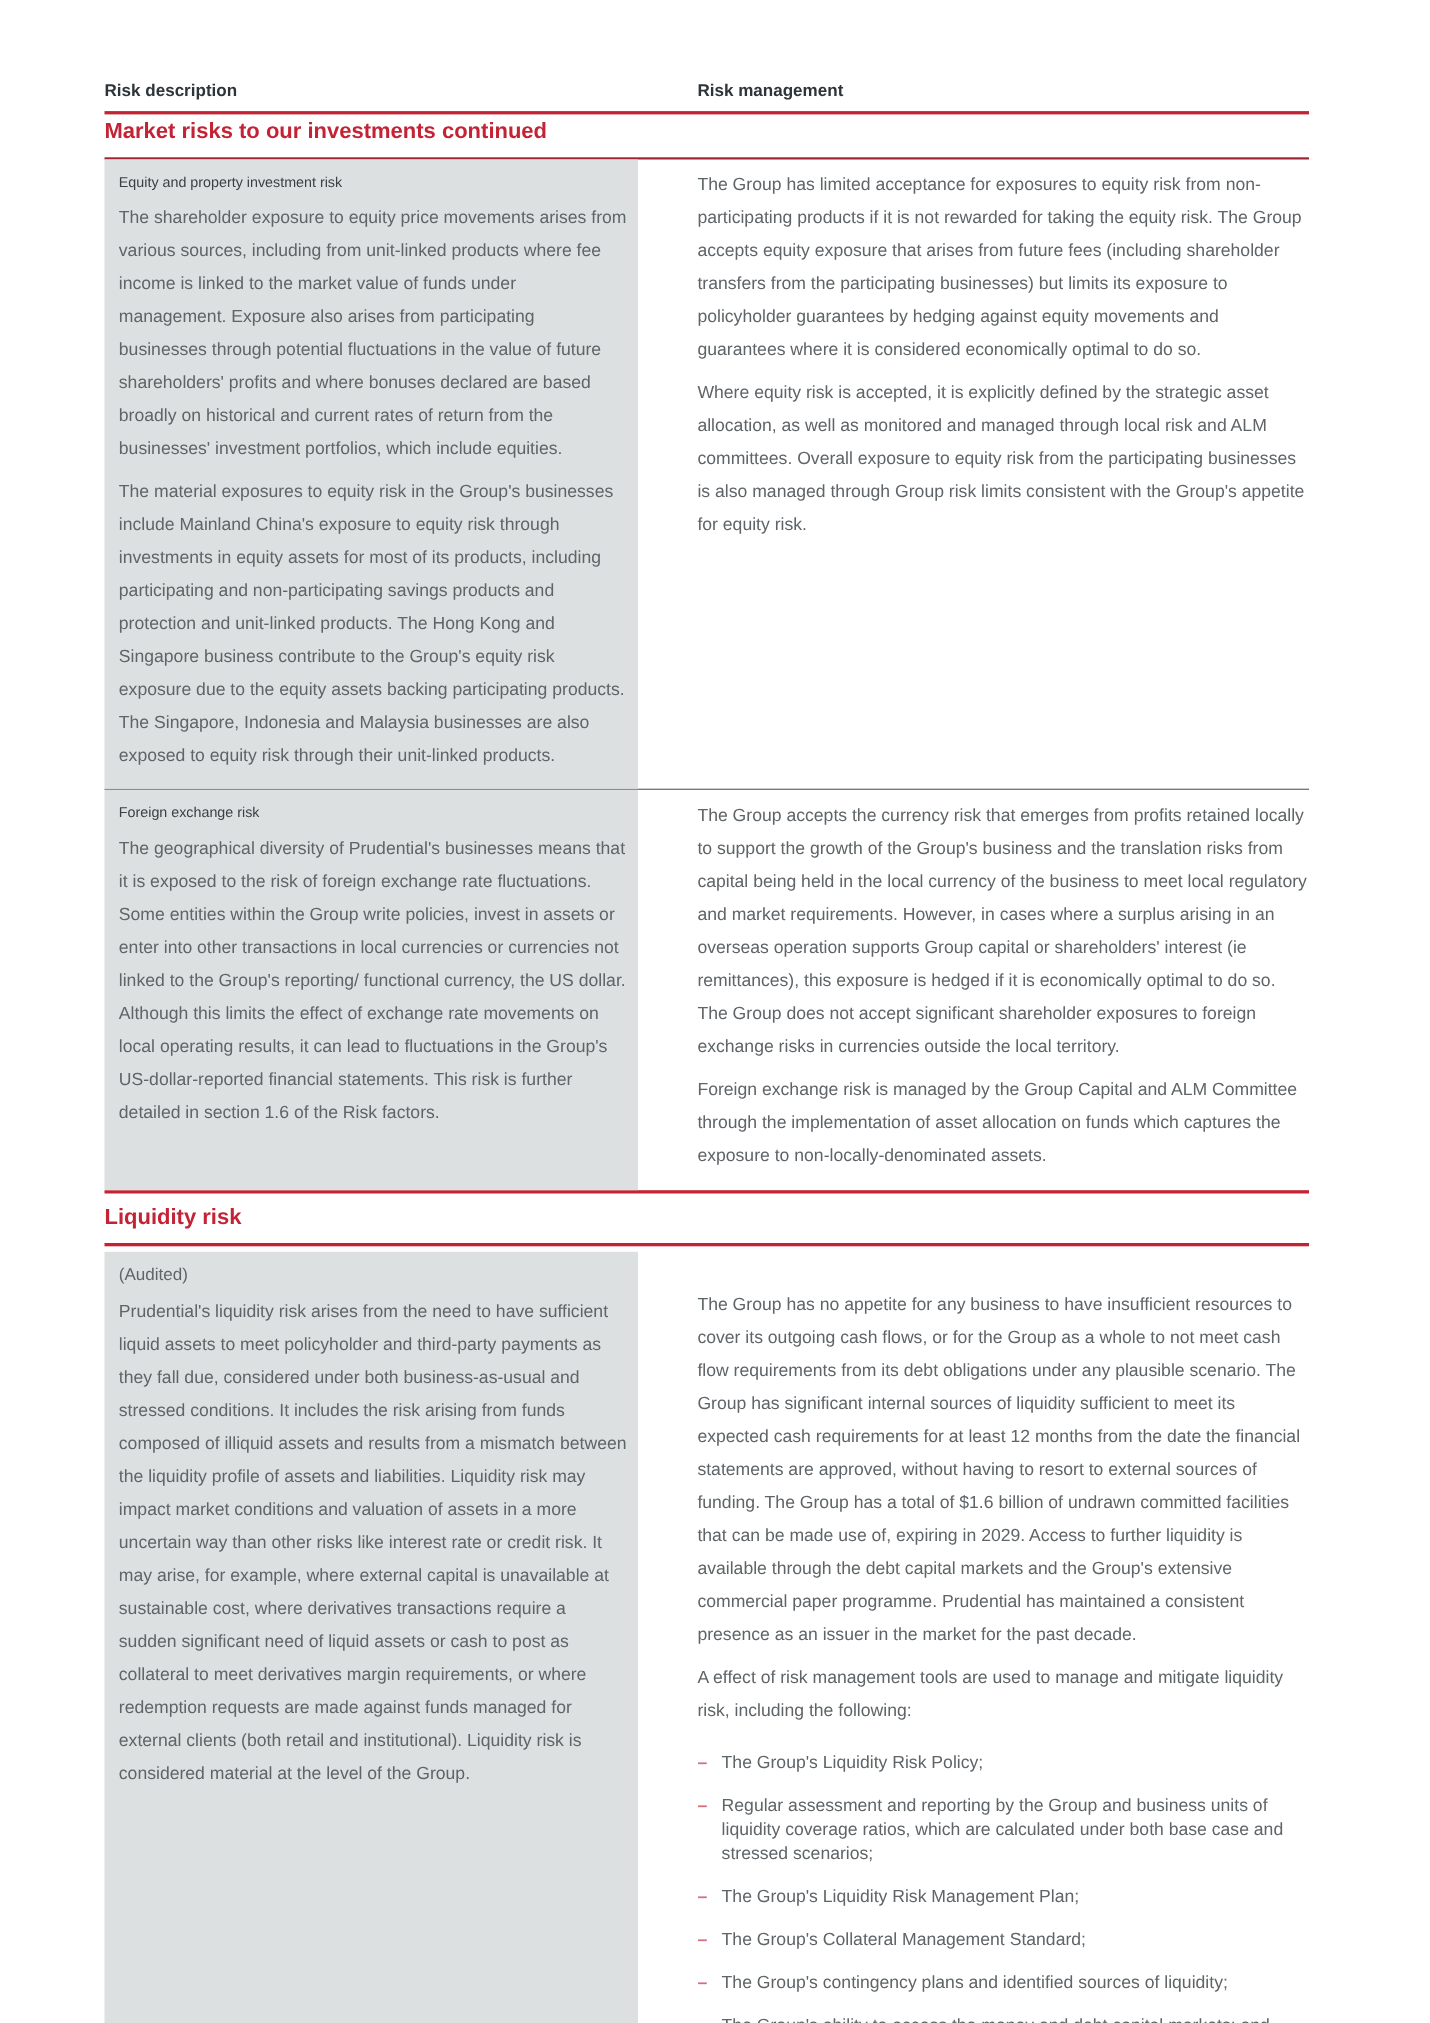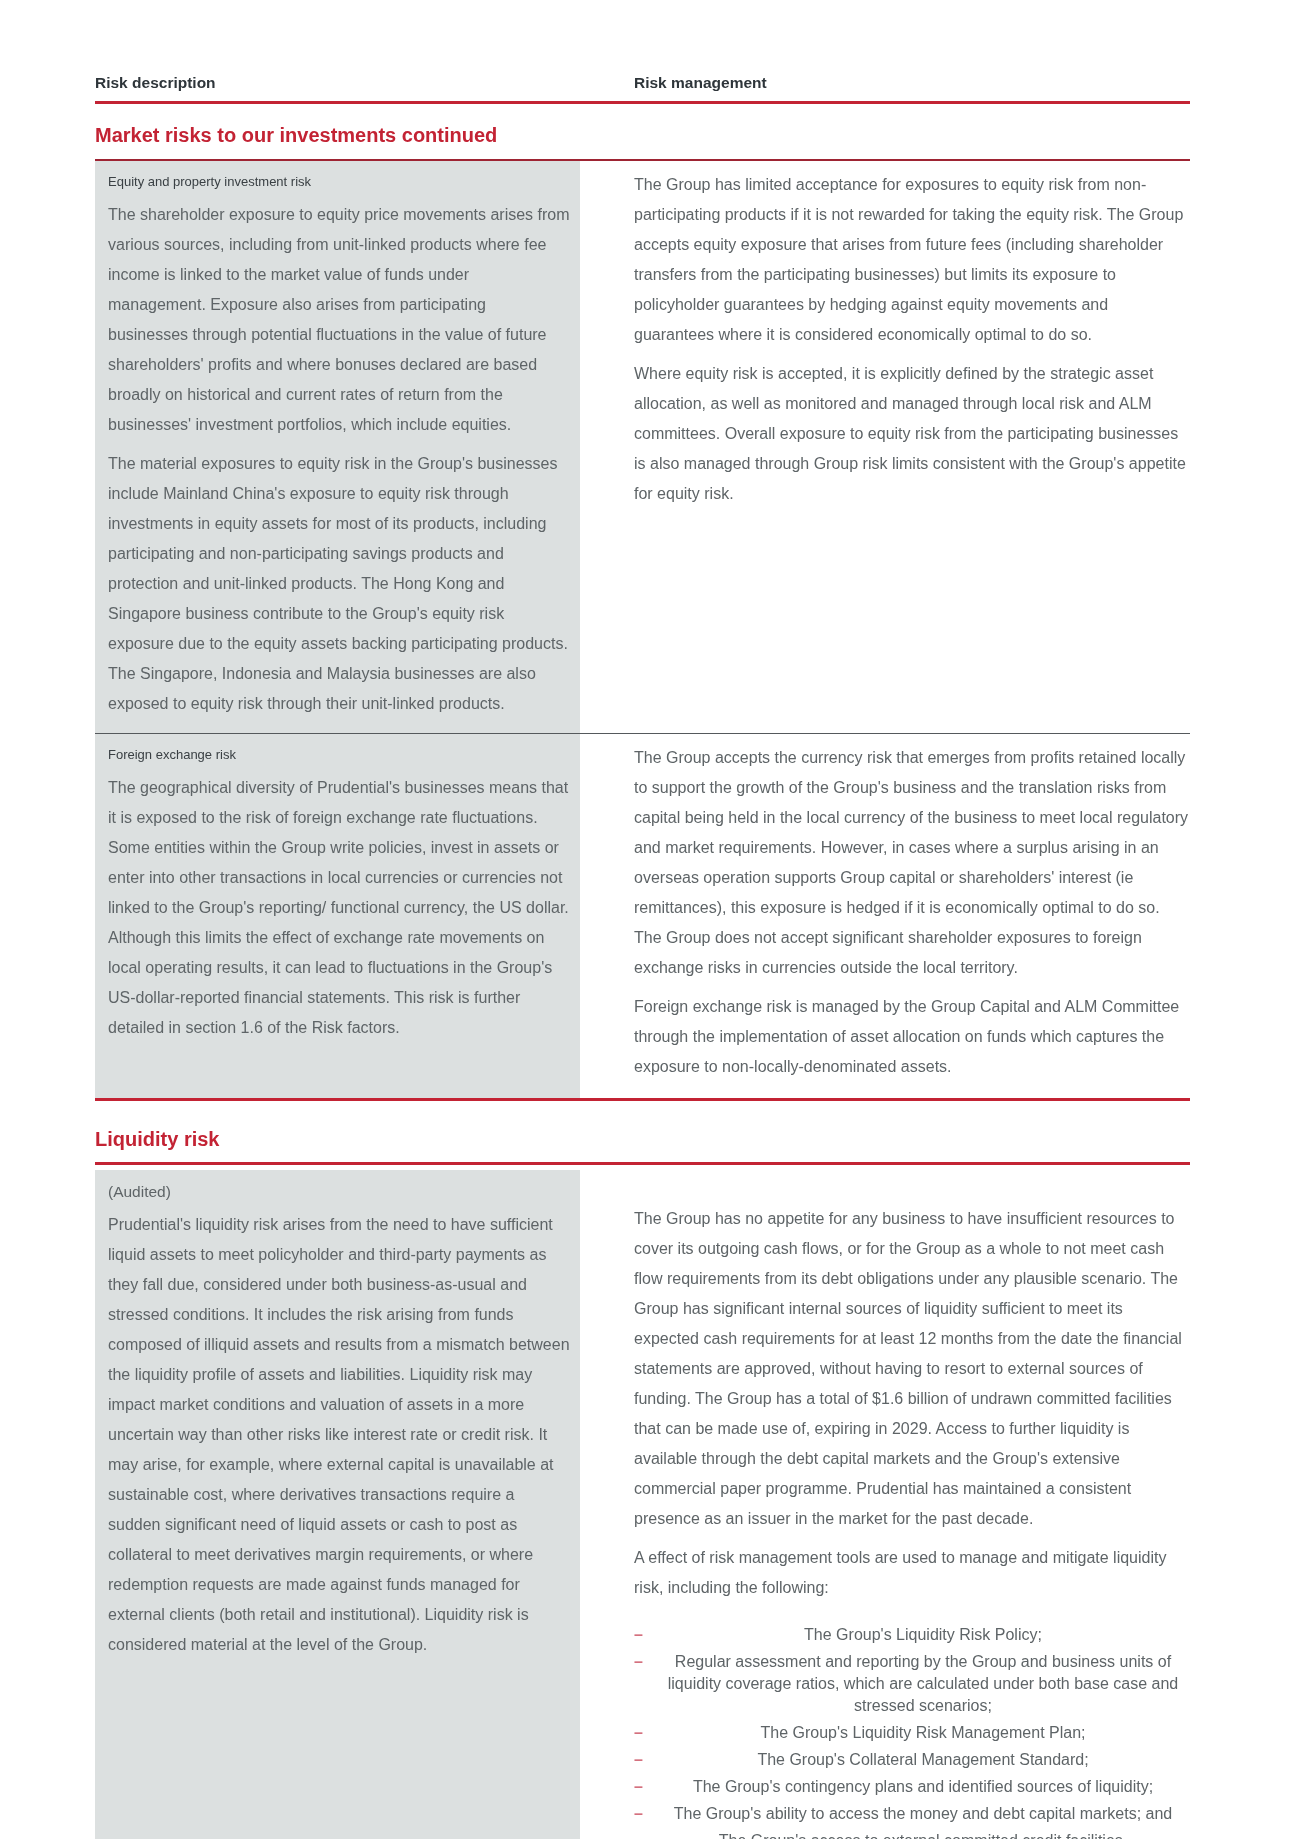--- a/index.html
+++ b/index.html
@@ -30,21 +30,21 @@
     border-bottom: 3px solid var(--accent-red, #c32334);
   }
   .cols-header .c-left { width: 539px; }
   .cols-header .c-right { flex: 1; }
 
   
   .section-title {
     font-size: 20px;
     font-weight: 700;
     color: var(--accent-red, #c32334);
-    margin-top: 20px;
+    margin-top: 4px;
   }
 
   
   .risk-table {
     margin-top: 12px;
     border-top: 2px solid var(--dark-red-rule, #9e2433);
   }
   .risk-row { display: flex; }
   .risk-row + .risk-row { border-top: 1px solid var(--divider, #55595c); }
 
@@ -80,41 +80,40 @@
   }
   p.body + p.body { margin-top: 9px; }
 
   
   .liquidity-banner {
     margin-top: 0;
     border-top: 3px solid var(--accent-red, #c32334);
     border-bottom: 3px solid var(--accent-red, #c32334);
     padding: 11px 0 11px 0;
   }
-  .liquidity-banner .section-title { margin-top: 16px; }
+  .liquidity-banner .section-title { margin-top: 0; }
 
   .liq-table {
     margin-top: 5px;
     border-bottom: 8px solid #737373;
   }
   .liq-table .mgmt-cell { padding-top: 34px; padding-bottom: 20px; }
 
   ul.dash-list {
     list-style: none;
     margin: 21px 0 0 0;
     padding: 0;
   }
   ul.dash-list li {
     position: relative;
     padding-left: 22px;
-    margin-top: 5px;
+    margin-top: 17px;
     font-size: 16px;
     line-height: 22px;
     color: var(--body-text, #5e6467);
-    text-align: center;
   }
   ul.dash-list li::before {
     content: "\2013";
     position: absolute;
     left: 0;
     top: 0;
     color: var(--bullet-dash, #d4707e);
     font-weight: 700;
   }
 

